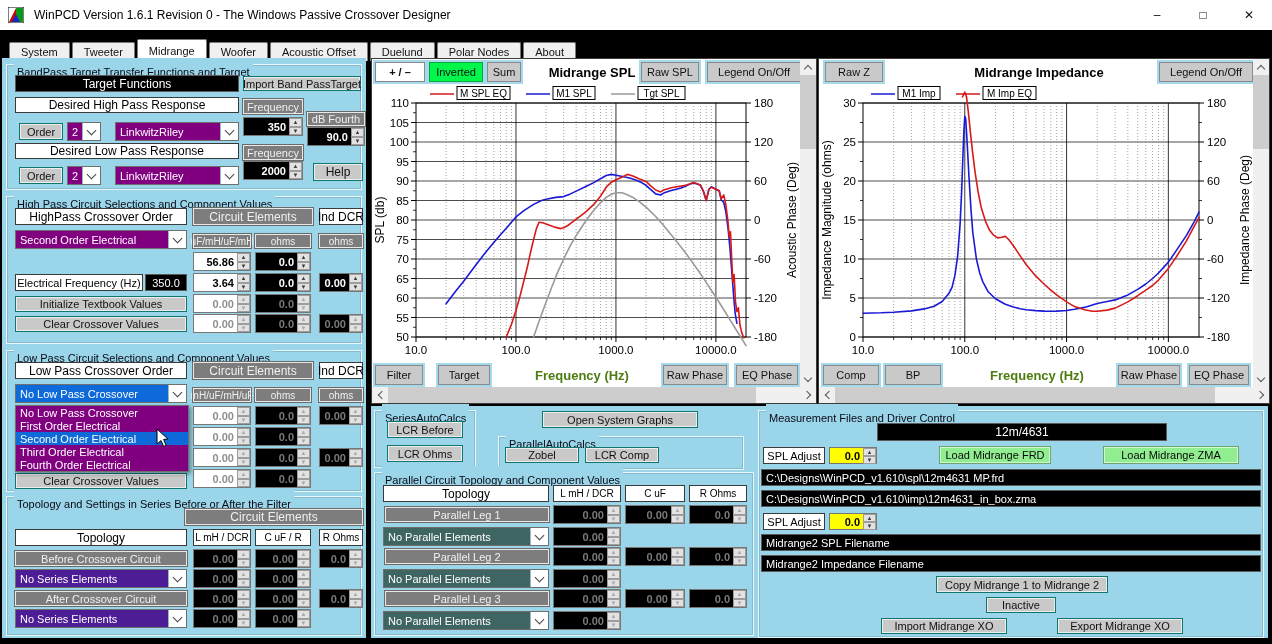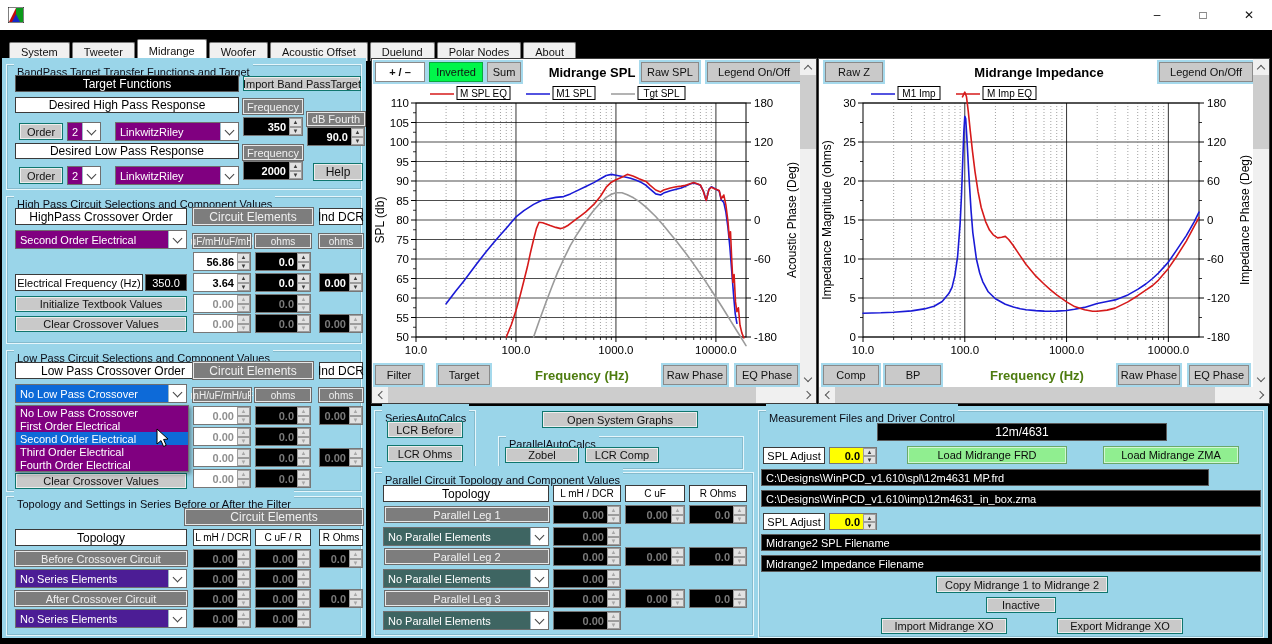--- a/index.html
+++ b/index.html
@@ -73,20 +73,21 @@
 
 <div id="app">
 
   <div class="titlebar">
     <svg width="16" height="16" style="margin-left:8px" viewBox="0 0 16 16">
       <rect x="0" y="0" width="16" height="16" fill="#fff" stroke="#000"></rect>
       <polygon points="1,15 8,1 8,15" fill="#c00808"></polygon>
       <polygon points="8,1 15,1 15,15 8,15" fill="#0a9a1a"></polygon>
       <polygon points="4,15 8,7 12,15" fill="#1428c8"></polygon>
     </svg>
+    <span class="title-text">WinPCD Version 1.6.1 Revision 0 - The Windows Passive Crossover Designer</span>
     <div class="win-controls">
       <div class="win-btn">–</div>
       <div class="win-btn">□</div>
       <div class="win-btn">✕</div>
     </div>
   </div>
 
   <div class="tabstrip">
     <div class="tab">System</div>
     <div class="tab">Tweeter</div>
@@ -244,21 +245,21 @@
           <b class="v">0.00</b>
           <span class="ud">
             <i class="up"></i>
             <i class="dn"></i>
           </span>
         </div>
     </div>
 
     <div class="g" style="left:4px;top:292px;width:356px;height:142px">
       <span class="lg">Low Pass Circuit Selections and Component Values</span>
-      <div class="wlabel" style="left:8px;top:11px;width:196px;height:17px">Low Pass Crossover Order</div>
+      <div class="wlabel" style="left:8px;top:11px;width:172px;height:17px">Low Pass Crossover Order</div>
       <div class="dbtn f12" style="left:186px;top:11px;width:120px;height:17px">Circuit Elements</div>
       <div class="wlabel" style="left:312px;top:11px;width:44px;height:17px">Ind DCR</div>
       <div class="combo sel" style="left:8px;top:33px;width:172px">
           <span class="cv">No Low Pass Crossover</span>
           <span class="ca">
             <span class="chev"></span>
           </span>
         </div>
       <div class="dbtn f10" style="left:186px;top:37px;width:58px;height:14px">mH/uF/mH/uF</div>
       <div class="dbtn f10" style="left:248px;top:37px;width:56px;height:14px">ohms</div>
@@ -906,23 +907,23 @@
       <span class="lg">Measurement Files and Driver Control</span>
       <div class="bb f12" style="left:118px;top:12px;width:290px;height:18px">12m/4631</div>
       <div class="wlabel" style="left:4px;top:36px;width:62px;height:17px;font-size:11px">SPL Adjust</div>
       <div class="sp y" style="left:70px;top:36px;width:48px;height:17px">
           <b class="v">0.0</b>
           <span class="ud">
             <i class="up"></i>
             <i class="dn"></i>
           </span>
         </div>
-      <div class="gbtn" style="left:148px;top:35px;width:160px;height:18px">Load Midrange FRD</div>
+      <div class="gbtn" style="left:180px;top:35px;width:112px;height:18px">Load Midrange FRD</div>
       <div class="gbtn" style="left:344px;top:35px;width:136px;height:18px">Load Midrange ZMA</div>
-      <div class="bb la" style="left:2px;top:58px;width:448px;height:17px">C:\Designs\WinPCD_v1.610\spl\12m4631 MP.frd</div>
+      <div class="bb la" style="left:2px;top:58px;width:500px;height:17px">C:\Designs\WinPCD_v1.610\spl\12m4631 MP.frd</div>
       <div class="bb la" style="left:2px;top:79px;width:500px;height:17px">C:\Designs\WinPCD_v1.610\imp\12m4631_in_box.zma</div>
       <div class="wlabel" style="left:4px;top:102px;width:62px;height:17px;font-size:11px">SPL Adjust</div>
       <div class="sp y" style="left:70px;top:102px;width:48px;height:17px">
           <b class="v">0.0</b>
           <span class="ud">
             <i class="up"></i>
             <i class="dn"></i>
           </span>
         </div>
       <div class="bb la" style="left:2px;top:123px;width:500px;height:17px">Midrange2 SPL Filename</div>

